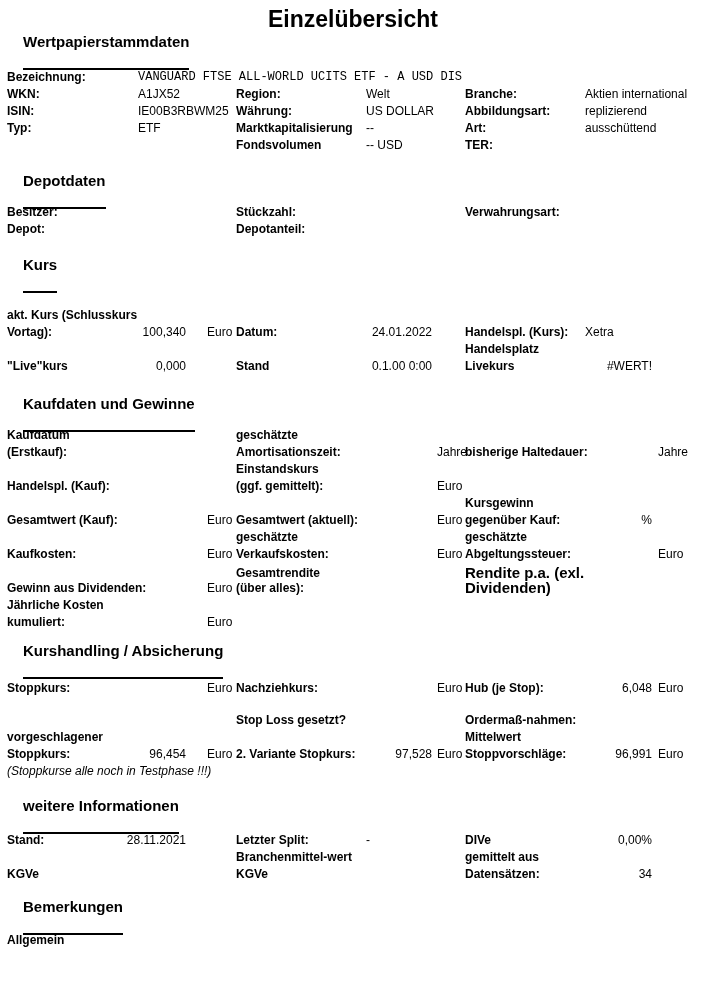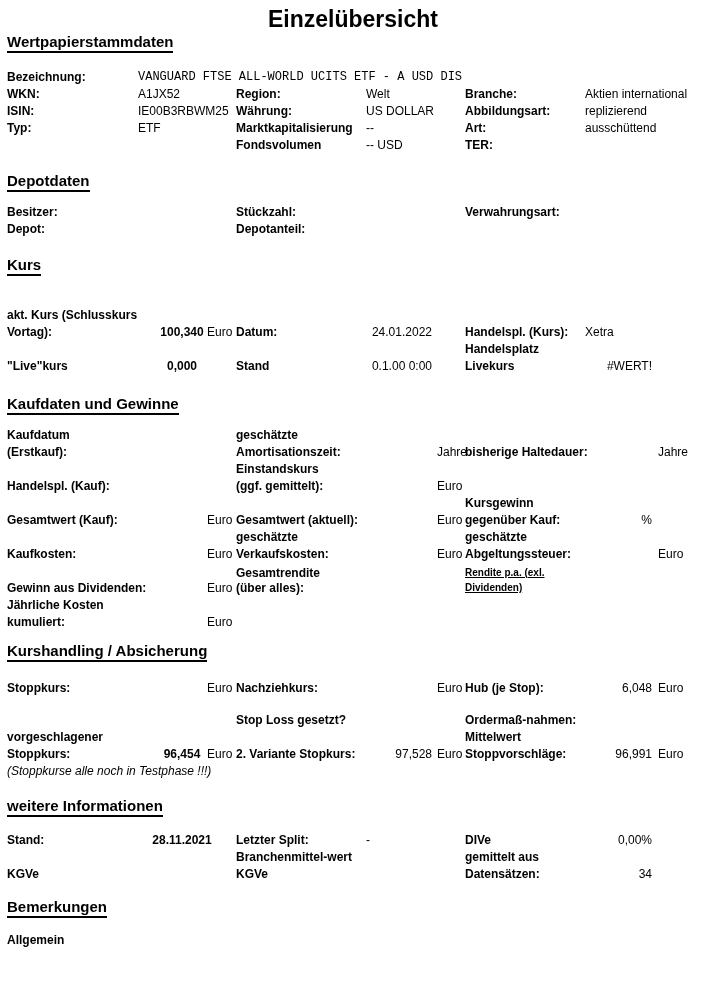--- a/index.html
+++ b/index.html
@@ -4,30 +4,30 @@
 <style>
   html,body{margin:0;padding:0;background:#fff;}
   #page{
     position:relative;width:706px;height:998px;background:#ffffff;
     font-family:"Liberation Sans","DejaVu Sans",sans-serif;
     color:#000;overflow:hidden;
   }
   .title{position:absolute;left:0;top:6px;width:706px;text-align:center;
     font-size:23px;font-weight:bold;}
   .heading{position:absolute;left:7px;font-size:15px;font-weight:bold;}
-  .heading .ht{display:inline-block;border-bottom:2px solid #000;padding-bottom:1px;}
+  .heading .ht{display:inline-block;border-bottom:2px solid #000;padding-bottom:18px;margin-left:16px;}
   .row{position:absolute;left:0;width:618px;height:17px;font-size:12px;line-height:14px;}
   .row span{position:absolute;top:0;white-space:nowrap;}
   .b{font-weight:bold;}
   .it{font-style:italic;}
-  .sm{font-size:10px;line-height:13px;text-decoration:underline;}
+  .sm{font-size:15px;line-height:13px;}
   
   .c1l{left:7px;}
   .c1vt{left:138px;}                                   
-  .c1v{left:150px;width:64px;text-align:center;font-weight:bold;}        
+  .c1v{left:122px;width:64px;text-align:right;}        
   .c1w{left:138px;font-family:Liberation Mono, monospace;}                                    
   .c1u{left:207px;}
   .c2l{left:236px;}
   .c2vt{left:366px;}
   .c2v{left:362px;width:70px;text-align:right;}
   .c2u{left:437px;}
   .c3l{left:465px;}
   .c3vt{left:585px;}
   .c3v{left:580px;width:72px;text-align:right;}
   .c3u{left:658px;}

